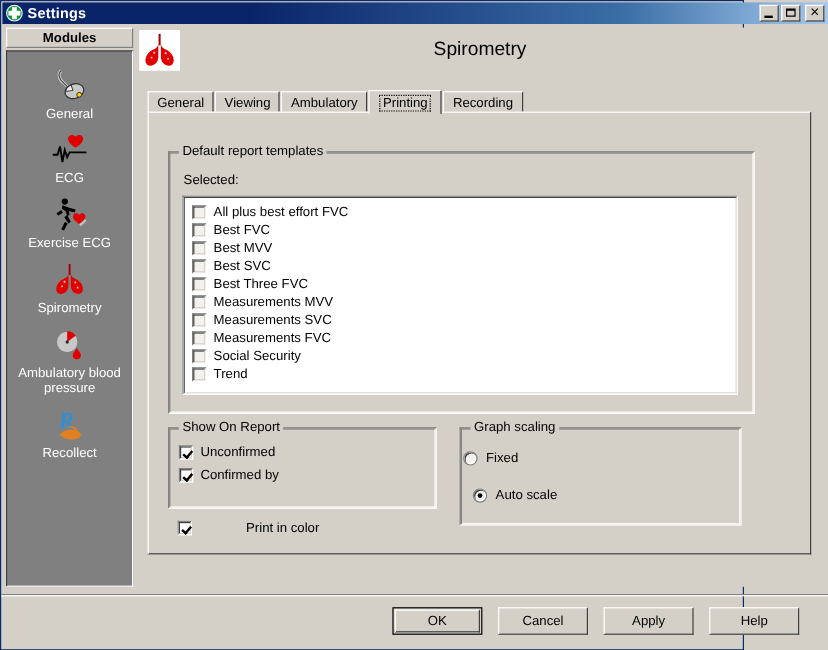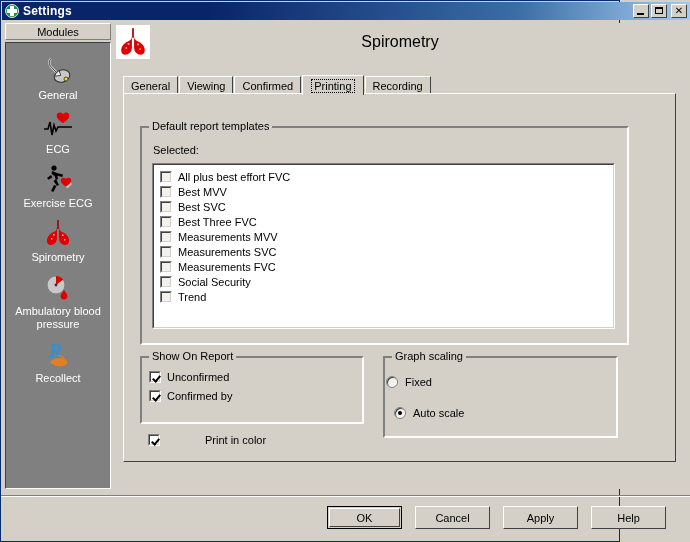--- a/index.html
+++ b/index.html
@@ -85,20 +85,21 @@
     width: 106px; height: 466px;
   }
   .sidebar-header {
     width: 106px; height: 17px;
     background: #d4d0c8;
     border-top: 1px solid #fff; border-left: 1px solid #fff;
     border-right: 1px solid #808080; border-bottom: 1px solid #808080;
     box-sizing: border-box;
     display: flex; align-items: center; justify-content: center;
     font-size: 11px;
+    font-weight: bold;
   }
   .sidebar-body {
     position: absolute; left: 0; top: 19px;
     width: 106px; height: 447px;
     background: #808080;
     border-top: 1px solid #404040; border-left: 1px solid #404040;
     border-right: 1px solid #fff; border-bottom: 1px solid #fff;
     box-sizing: border-box;
     overflow: hidden;
   }
@@ -424,21 +425,21 @@
     <div class="page-title">Spirometry</div>
 
     <div class="tabstrip">
       <div class="tab">
           <span>General</span>
         </div>
       <div class="tab">
           <span>Viewing</span>
         </div>
       <div class="tab">
-          <span>Confirmed</span>
+          <span>Ambulatory</span>
         </div>
       <div class="tab active">
           <span class="tab-focus">Printing</span>
         </div>
       <div class="tab">
           <span>Recording</span>
         </div>
     </div>
 
     <div class="tabpage">
@@ -448,20 +449,26 @@
         <div class="group-title">Default report templates</div>
         <div class="selected-label">Selected:</div>
 
         <div class="listbox">
           <div class="lb-inner">
             <div class="lb-item">
               <span class="cb empty">
                   <span class="cb-in"></span>
                 </span>
               <span class="lb-text">All plus best effort FVC</span>
+            </div>
+            <div class="lb-item">
+              <span class="cb empty">
+                  <span class="cb-in"></span>
+                </span>
+              <span class="lb-text">Best FVC</span>
             </div>
             <div class="lb-item">
               <span class="cb empty">
                   <span class="cb-in"></span>
                 </span>
               <span class="lb-text">Best MVV</span>
             </div>
             <div class="lb-item">
               <span class="cb empty">
                   <span class="cb-in"></span>

